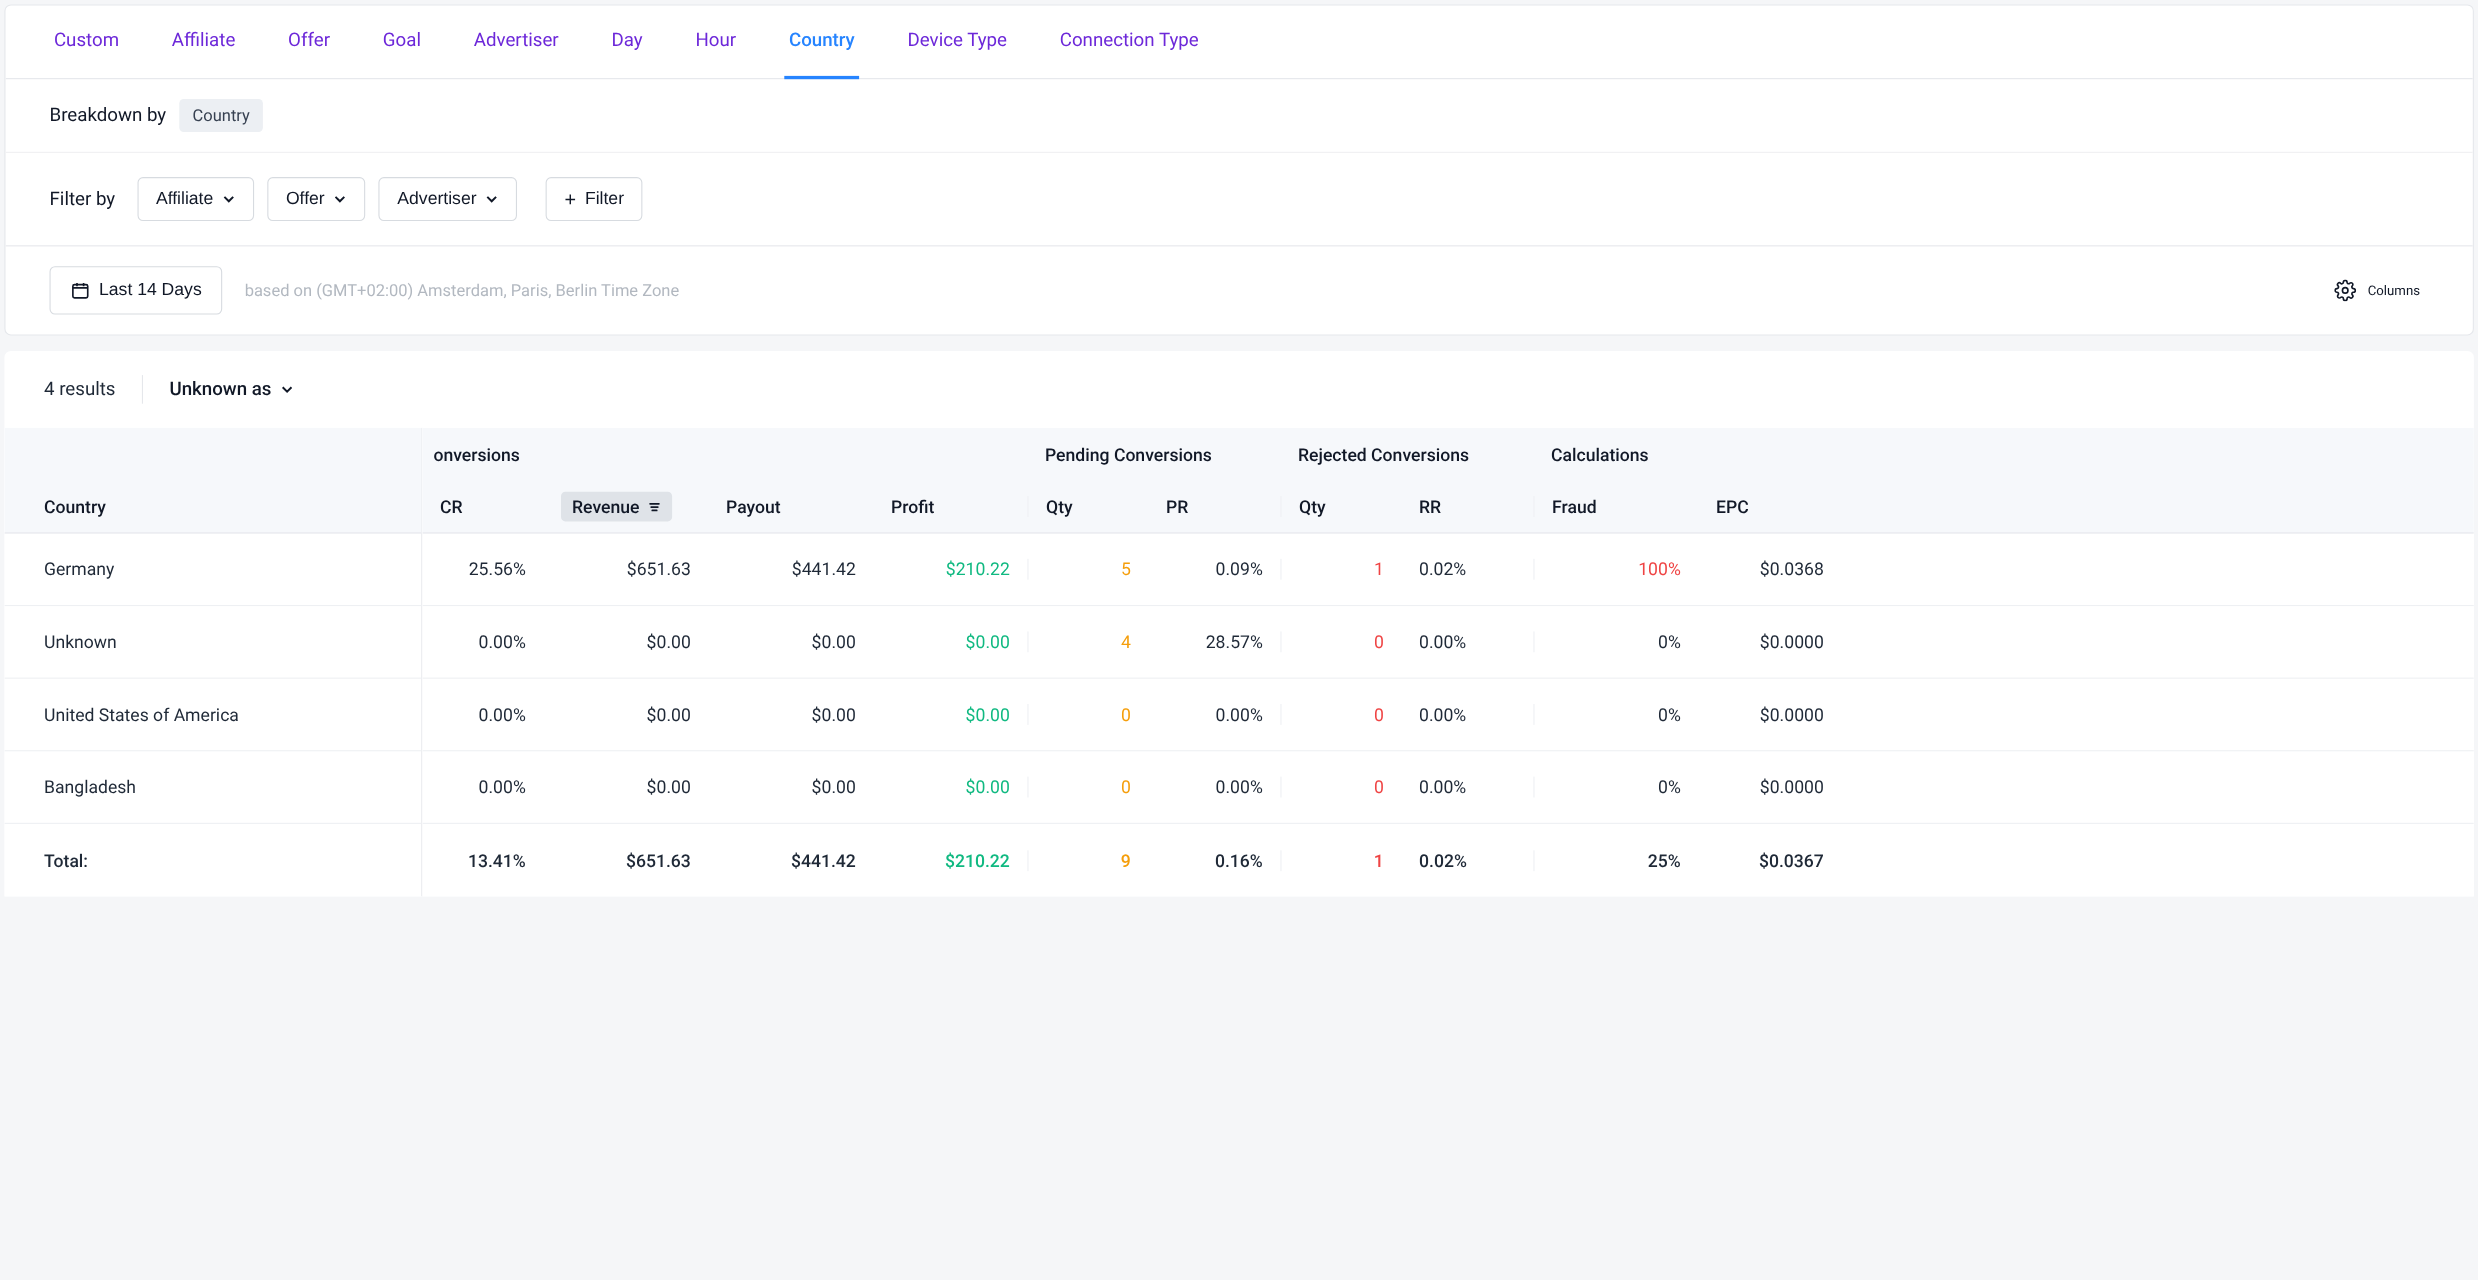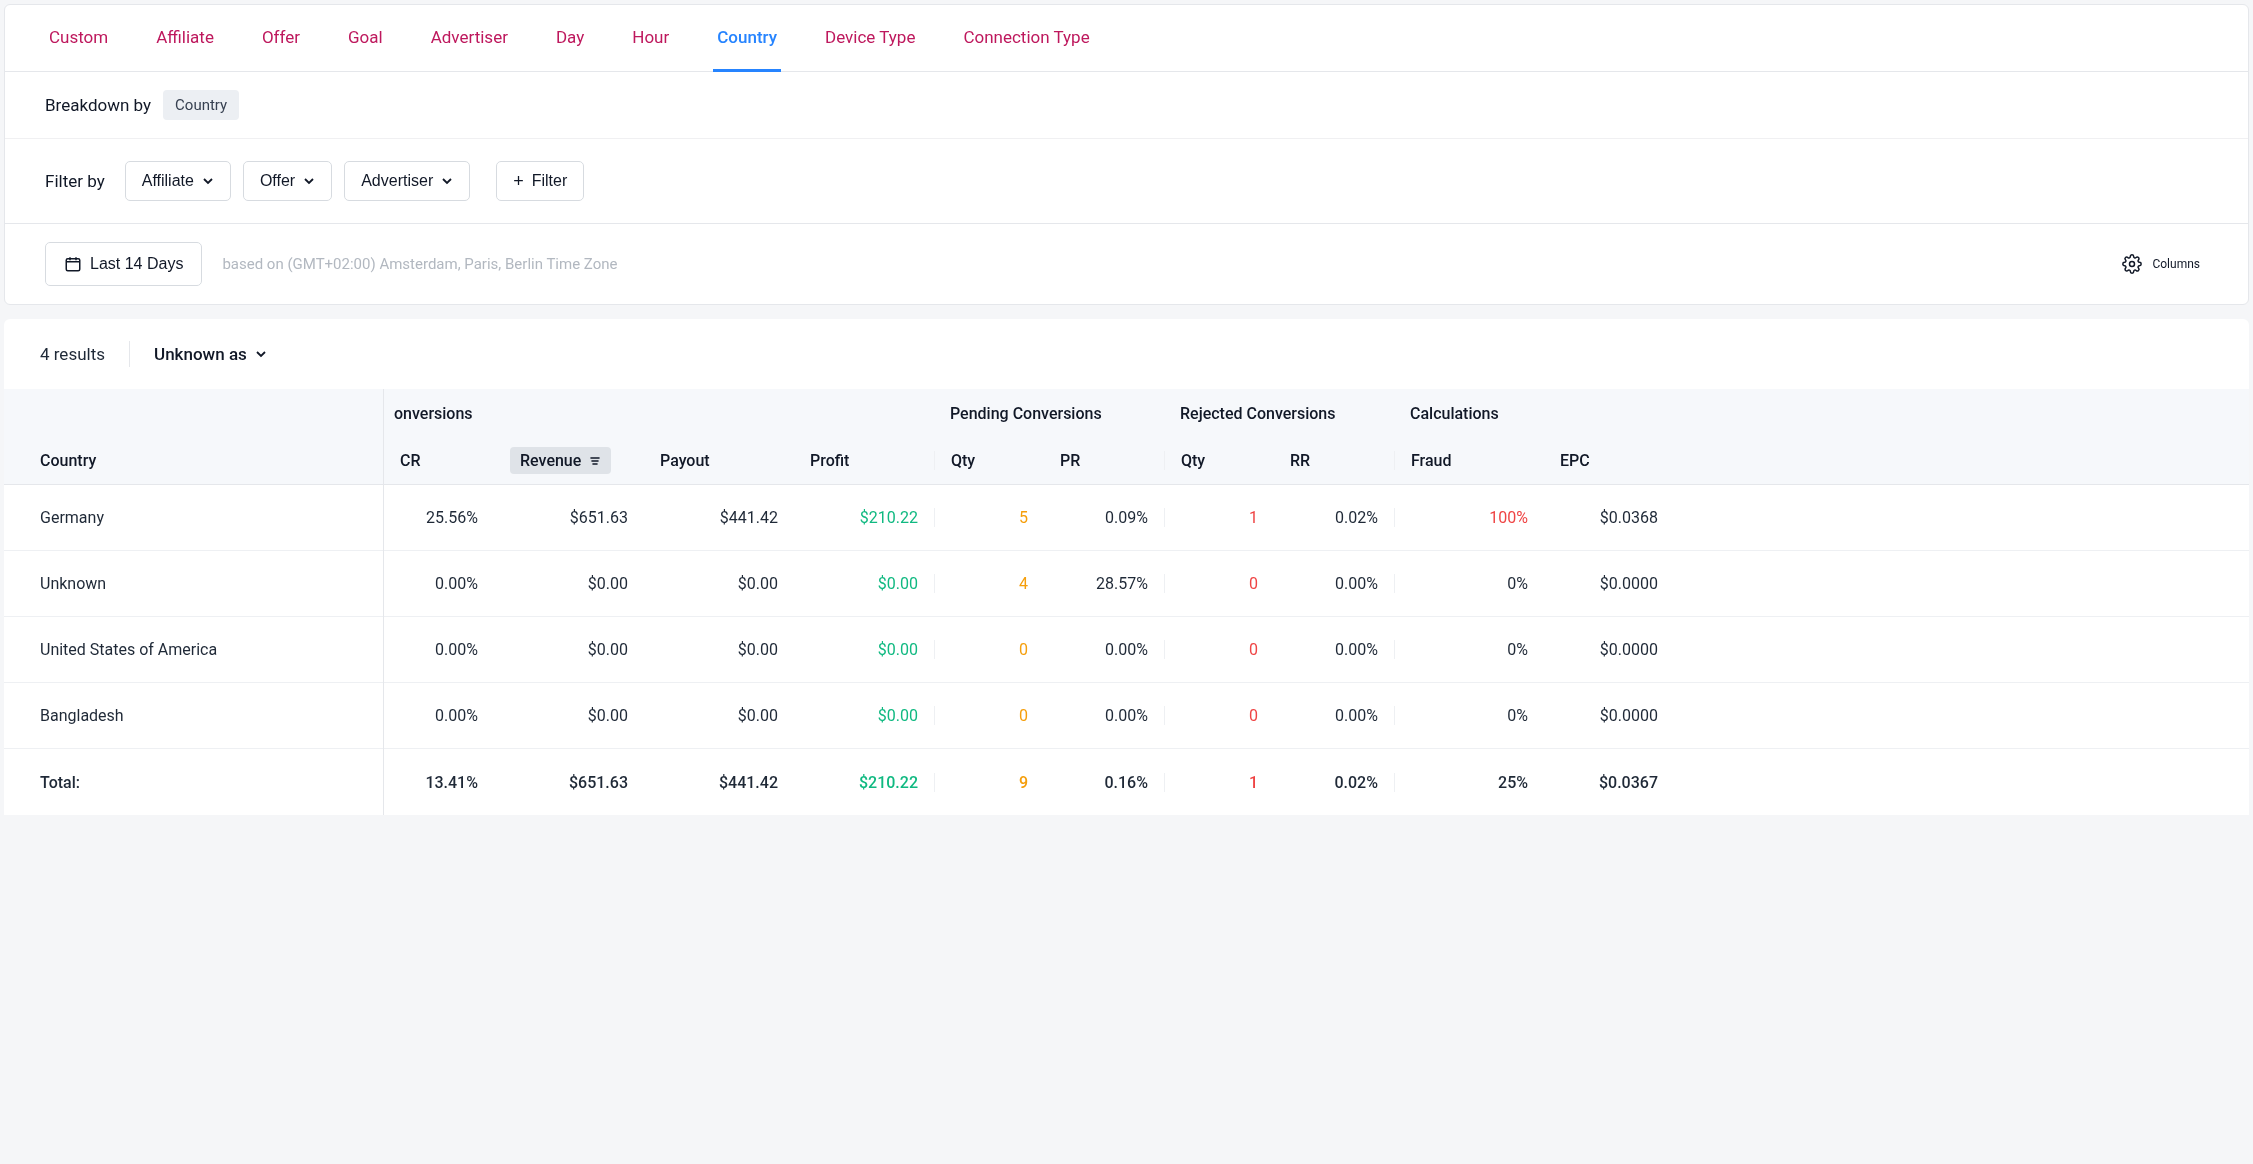--- a/index.html
+++ b/index.html
@@ -21,21 +21,21 @@
   .tabs {
     display: flex;
     gap: 40px;
     padding: 0 40px;
     border-bottom: 1px solid #e5e7eb;
     align-items: center;
   }
   .tab {
     padding: 22px 4px;
     cursor: pointer;
-    color: #be185d;
+    color: #6d28d9;
     font-size: 17px;
     border-bottom: 3px solid transparent;
     margin-bottom: -1px;
   }
   .tab.active {
     color: #2684ff;
     border-bottom-color: #2684ff;
     font-weight: 500;
   }
   
@@ -158,21 +158,21 @@
     padding: 0 36px;
   }
   
   .c-cr      { width: 110px; text-align: right; }
   .c-rev     { width: 150px; text-align: right; }
   .c-pay     { width: 150px; text-align: right; }
   .c-profit  { width: 140px; text-align: right; }
   .c-pqty    { width: 110px; text-align: right; border-left:1px solid #eef0f3;}
   .c-pr      { width: 120px; text-align: right; }
   .c-rqty    { width: 110px; text-align: right; border-left:1px solid #eef0f3;}
-  .c-rr      { width: 120px; text-align: right; }
+  .c-rr      { width: 120px; text-align: left; }
   .c-fraud   { width: 150px; text-align: right; border-left:1px solid #eef0f3;}
   .c-epc     { width: 130px; text-align: right; }
   .group-cell { font-weight:500; color:#111827; }
   .col-head { color:#111827; font-weight:500; }
   .sort-badge {
     background:#dfe3e8; border-radius:4px; padding:4px 10px;
     display:inline-flex; align-items:center; gap:8px;
   }
   .green { color:#10b981; }
   .orange{ color:#f59e0b; }

